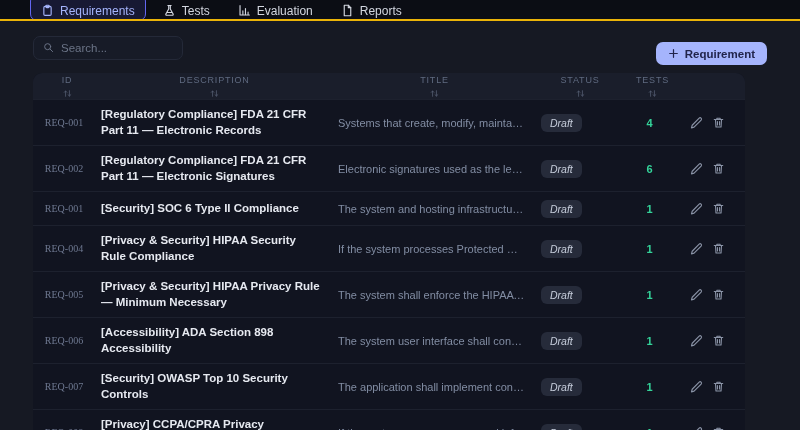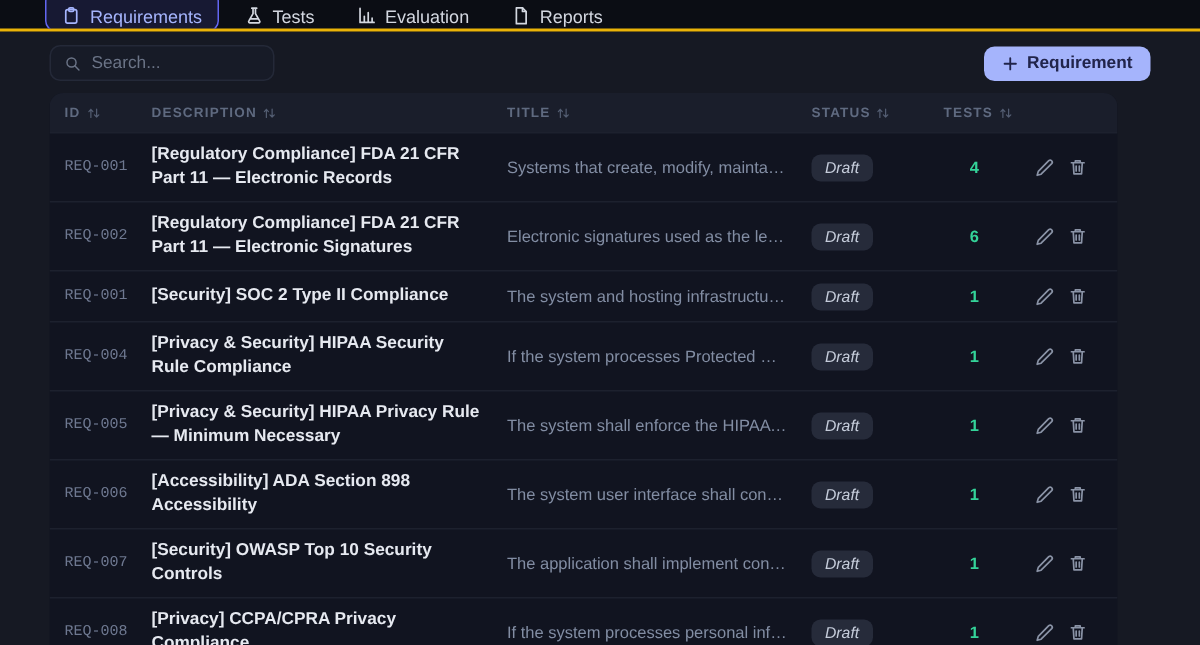--- a/index.html
+++ b/index.html
@@ -56,20 +56,21 @@
   }
   .searchbox input::placeholder { color: #6b7487; }
   .add-btn {
     display: flex; align-items: center; gap: 6px;
     background: #a5b4fc; color: #21244b;
     border: none; border-radius: 7px;
     height: 23px; padding: 0 12px;
     font-size: 11.5px; font-weight: 700;
     font-family: "Liberation Sans", sans-serif;
     cursor: pointer;
+    margin-top: 12px;
   }
   .add-btn svg { width: 11px; height: 11px; }
 
   
   .table-card {
     margin: 8px 33px 0 33px;
     width: 712px;
     background: #111420;
     border-radius: 9px 9px 0 0;
     overflow: hidden;
@@ -77,31 +78,32 @@
   .grid-row {
     display: grid;
     grid-template-columns: 58px 237px 203px 88px 57px 1fr;
     align-items: center;
   }
   .thead {
     background: #1a1e2b;
     height: 26px;
   }
   .th {
-    font-size: 9px; font-weight: 700; letter-spacing: 0.8px;
+    font-size: 9px; font-weight: 400; letter-spacing: 0.8px;
     text-transform: uppercase; color: #5f6a80;
     padding-left: 10px;
     display: flex; align-items: center; gap: 4px;
     cursor: pointer;
+    flex-direction: column;
   }
   .th svg { width: 9px; height: 9px; opacity: 0.85; }
   .tr { border-top: 1px solid #1d212e; min-height: 30px; }
   .td { padding: 7px 6px 7px 10px; }
   .td-id {
-    font-family: Liberation Mono, monospace;
+    font-family: Liberation Serif, serif;
     font-size: 10px; color: #6e7890; letter-spacing: 0; text-align: center;
   }
   .td-title { font-size: 11.5px; font-weight: 600; color: #e6e9f0; line-height: 1.35; }
   .td-desc {
     font-size: 11px; color: #828da3;
     white-space: nowrap; overflow: hidden; text-overflow: ellipsis;
   }
   .badge {
     display: inline-block;
     background: #262b3a; color: #c6cddb;
@@ -279,21 +281,21 @@
                 <path d="M2.8 4.3h10.4M6 4.3V2.8h4v1.5M4.3 4.3l.6 9.2h6.2l.6-9.2"></path>
                 <path d="M6.7 7v4M9.3 7v4"></path>
               </svg>
             </span>
       </button>
     </div>
   </div>
 
   <div class="grid-row tr">
     <div class="td td-id">REQ-001</div>
-    <div class="td td-title">[Security] SOC 2 Type II Compliance</div>
+    <div class="td td-title">[Security] SOC 6 Type II Compliance</div>
     <div class="td td-desc">The system and hosting infrastructure shall sati...</div>
     <div class="td">
       <span class="badge">Draft</span>
     </div>
     <div class="td td-tests ok">1</div>
     <div class="td td-actions">
       <button class="icon-btn">
         <span style="display: flex;">
               <svg viewBox="0 0 16 16" fill="none" stroke="currentColor" stroke-width="1.4" stroke-linecap="round" stroke-linejoin="round">
                 <path d="M11.3 2.6a1.7 1.7 0 0 1 2.4 2.4L5 13.7l-3.2.9.9-3.2z"></path>

